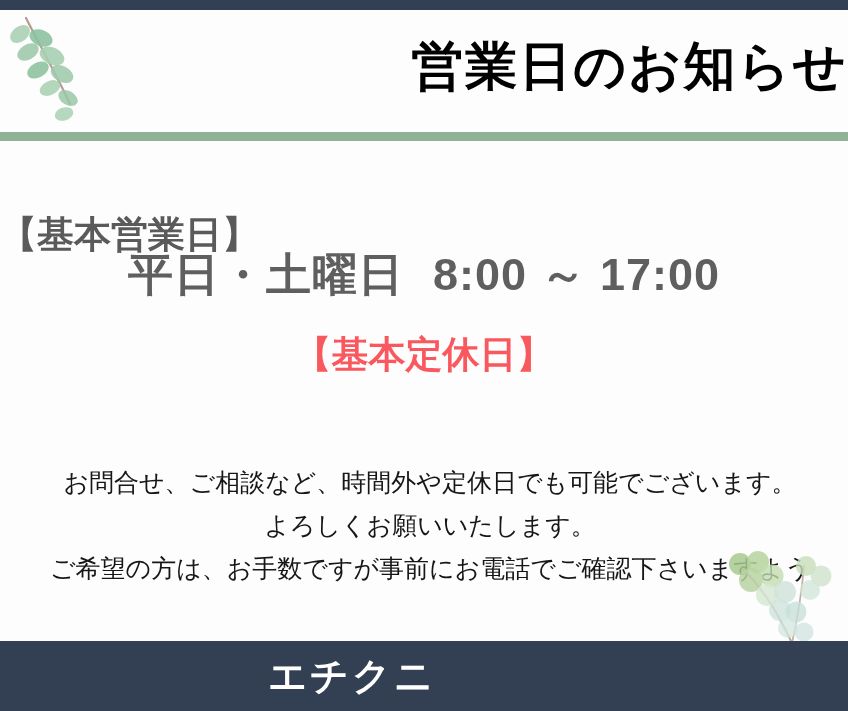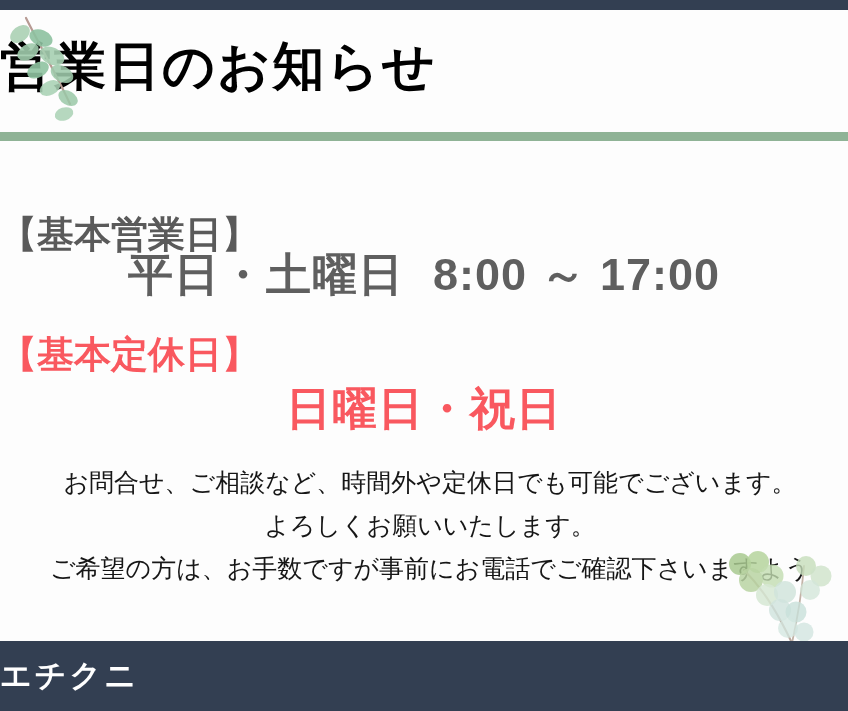--- a/index.html
+++ b/index.html
@@ -40,21 +40,21 @@
     left: 0;
     width: 848px;
     height: 122px;
     background: #fdfdfd;
   }
   .page-title {
     position: absolute;
     top: 28px;
     left: 0;
     width: 848px;
-    text-align: left;
+    text-align: right;
     font-size: 52px;
     font-weight: bold;
     color: #000000;
     letter-spacing: 2px;
     line-height: 1.1;
     white-space: nowrap;
   }
 
   
   .divider {
@@ -116,21 +116,21 @@
     white-space: nowrap;
   }
   .open-hours .days { letter-spacing: 1px; }
   .open-hours .time { margin-left: 29px; letter-spacing: 1px; }
 
   .closed-heading {
     position: absolute;
     top: 189px;
     left: 0;
     width: 848px;
-    text-align: left;
+    text-align: center;
     font-size: 37px;
     font-weight: bold;
     color: #f9585f;
     white-space: nowrap;
   }
   .closed-days {
     position: absolute;
     top: 238px;
     left: 0;
     width: 848px;
@@ -164,21 +164,22 @@
     height: 70px;
     background: #333f52;
   }
   .footer-name {
     position: absolute;
     top: 0;
     left: 0;
     width: 704px;
     height: 70px;
     line-height: 70px;
-    font-size: 31px;
+    text-align: center;
+    font-size: 38px;
     font-weight: bold;
     color: #ffffff;
     letter-spacing: 3px;
     white-space: nowrap;
   }
 </style>
 </head>
 <body>
 
 <div class="poster">
@@ -208,21 +209,20 @@
 
   <div class="main">
 
     <div class="open-heading">【基本営業日】</div>
 
     <div class="open-hours">
       <span class="days">平日・土曜日</span><span class="time">8:00 ～ 17:00</span>
     </div>
 
     <div class="closed-heading">【基本定休日】</div>
-    <div class="closed-days">日曜日・祝日</div>
 
     <div class="note">
       <span class="note-line">お問合せ、ご相談など、時間外や定休日でも可能でございます。</span>
       <span class="note-line">よろしくお願いいたします。</span>
       <span class="note-line">ご希望の方は、お手数ですが事前にお電話でご確認下さいますよう</span>
     </div>
   </div>
 
   <div class="leaf-bottom-right">
     <svg viewBox="0 0 130 105" width="130" height="105" aria-hidden="true">

